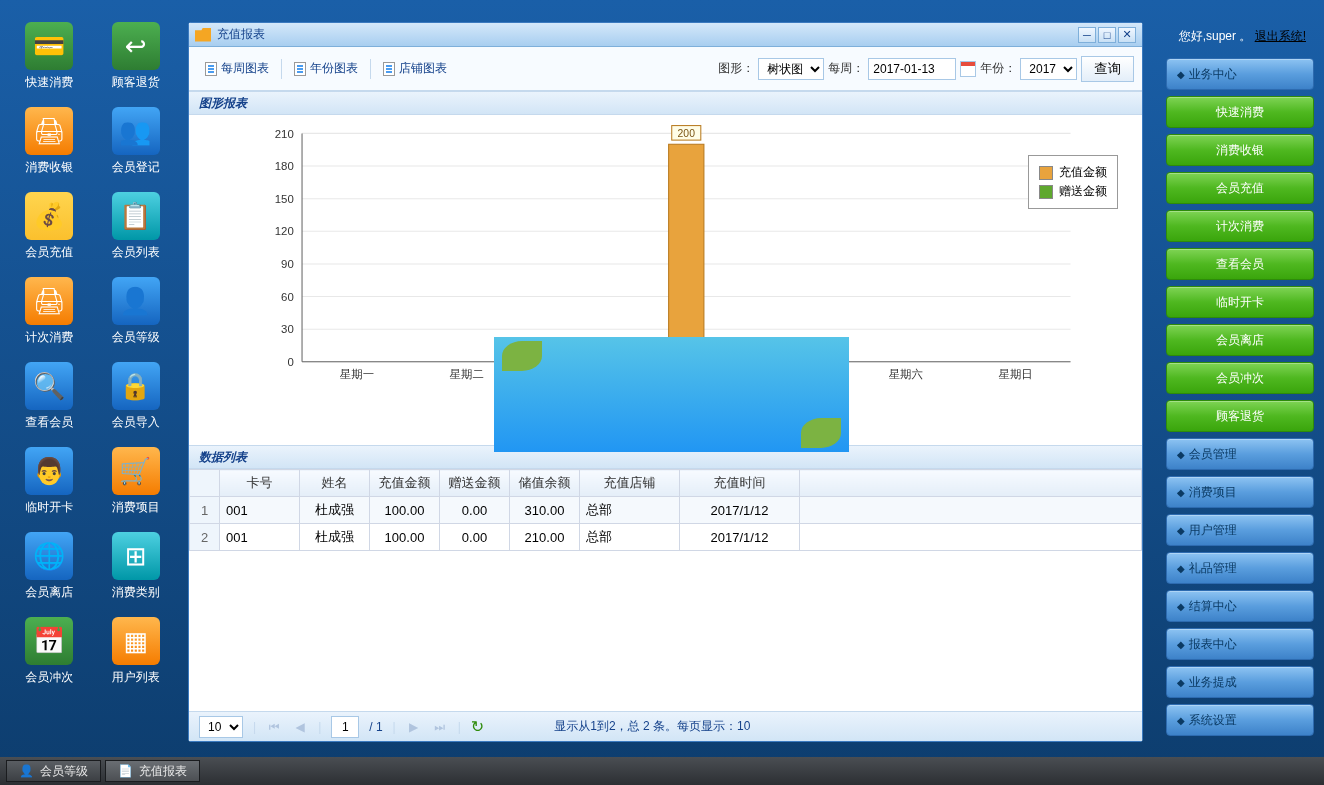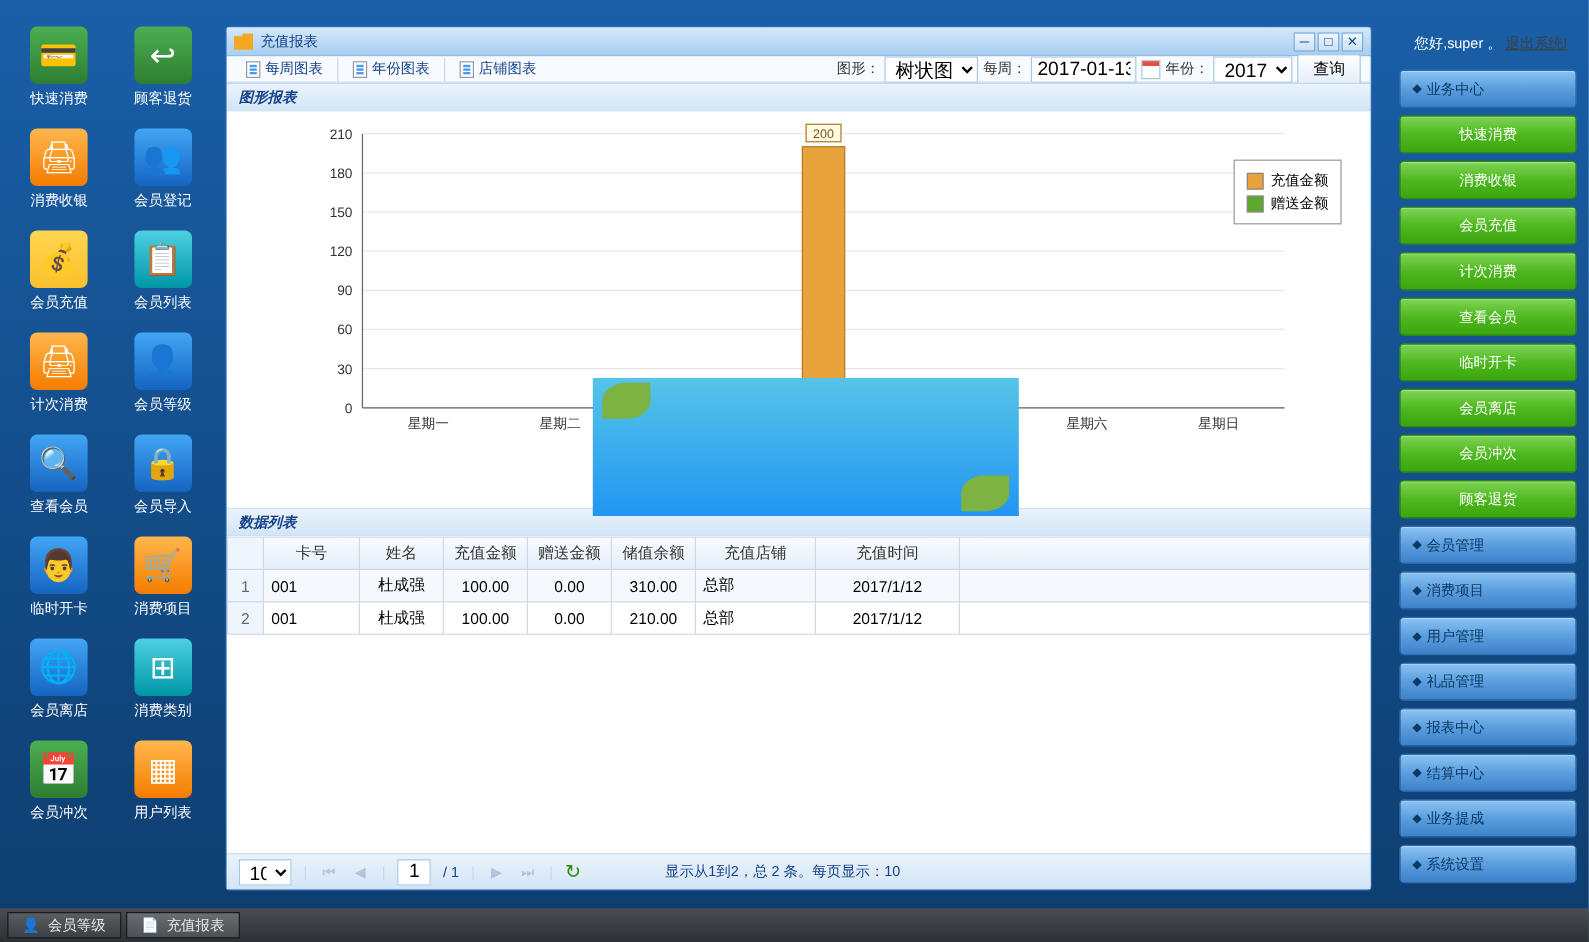--- a/index.html
+++ b/index.html
@@ -52,21 +52,21 @@
 .ic-cyan { background: linear-gradient(to bottom,#4dd0e1,#0097a7); }
 
 
 .header-right {
   position: absolute;
   top: 28px;
   right: 18px;
   color: #fff;
   font-size: 12px;
 }
-.header-right a { color: #404040; text-decoration: underline; cursor: pointer; }
+.header-right a { color: #000000; text-decoration: underline; cursor: pointer; }
 
 
 .right-menu {
   position: absolute;
   right: 10px;
   top: 58px;
   width: 148px;
   display: flex;
   flex-direction: column;
   gap: 6px;
@@ -136,21 +136,21 @@
   display: flex;
   align-items: center;
   justify-content: center;
   font-size: 11px;
   cursor: pointer;
   color: #15428b;
 }
 
 
 .toolbar {
-  height: 22px;
+  height: 44px;
   border-bottom: 1px solid #c5d9ed;
   background: #f7fbff;
   display: flex;
   align-items: center;
   padding: 0 8px;
   gap: 4px;
   font-size: 12px;
 }
 .tb-tab {
   display: flex;
@@ -158,21 +158,21 @@
   padding: 4px 8px;
   cursor: pointer;
   color: #15428b;
   gap: 4px;
 }
 .tb-sep { width: 1px; height: 20px; background: #c5d9ed; }
 .tb-right { margin-left: auto; display: flex; align-items: center; gap: 4px; }
 .tb-label { color: #333; }
 select, input[type=text] {
   border: 1px solid #a8c8e6;
-  font-size: 16px;
+  font-size: 12px;
   padding: 2px 4px;
   height: 22px;
   background: #fff;
 }
 .cal-icon {
   width: 16px; height: 16px;
   background: #fff;
   border: 1px solid #a8c8e6;
   display: inline-block;
   position: relative;
@@ -416,22 +416,22 @@
     <div class="menu-btn menu-green">计次消费</div>
     <div class="menu-btn menu-green">查看会员</div>
     <div class="menu-btn menu-green">临时开卡</div>
     <div class="menu-btn menu-green">会员离店</div>
     <div class="menu-btn menu-green">会员冲次</div>
     <div class="menu-btn menu-green">顾客退货</div>
     <div class="menu-btn menu-blue">会员管理</div>
     <div class="menu-btn menu-blue">消费项目</div>
     <div class="menu-btn menu-blue">用户管理</div>
     <div class="menu-btn menu-blue">礼品管理</div>
+    <div class="menu-btn menu-blue">结算中心</div>
     <div class="menu-btn menu-blue">报表中心</div>
-    <div class="menu-btn menu-blue">结算中心</div>
     <div class="menu-btn menu-blue">业务提成</div>
     <div class="menu-btn menu-blue">系统设置</div>
   </div>
 
 <div class="window">
   <div class="window-titlebar">
     <span class="folder-icon"></span>
     <span>充值报表</span>
     <div class="window-controls">
       <div class="win-btn">─</div>

